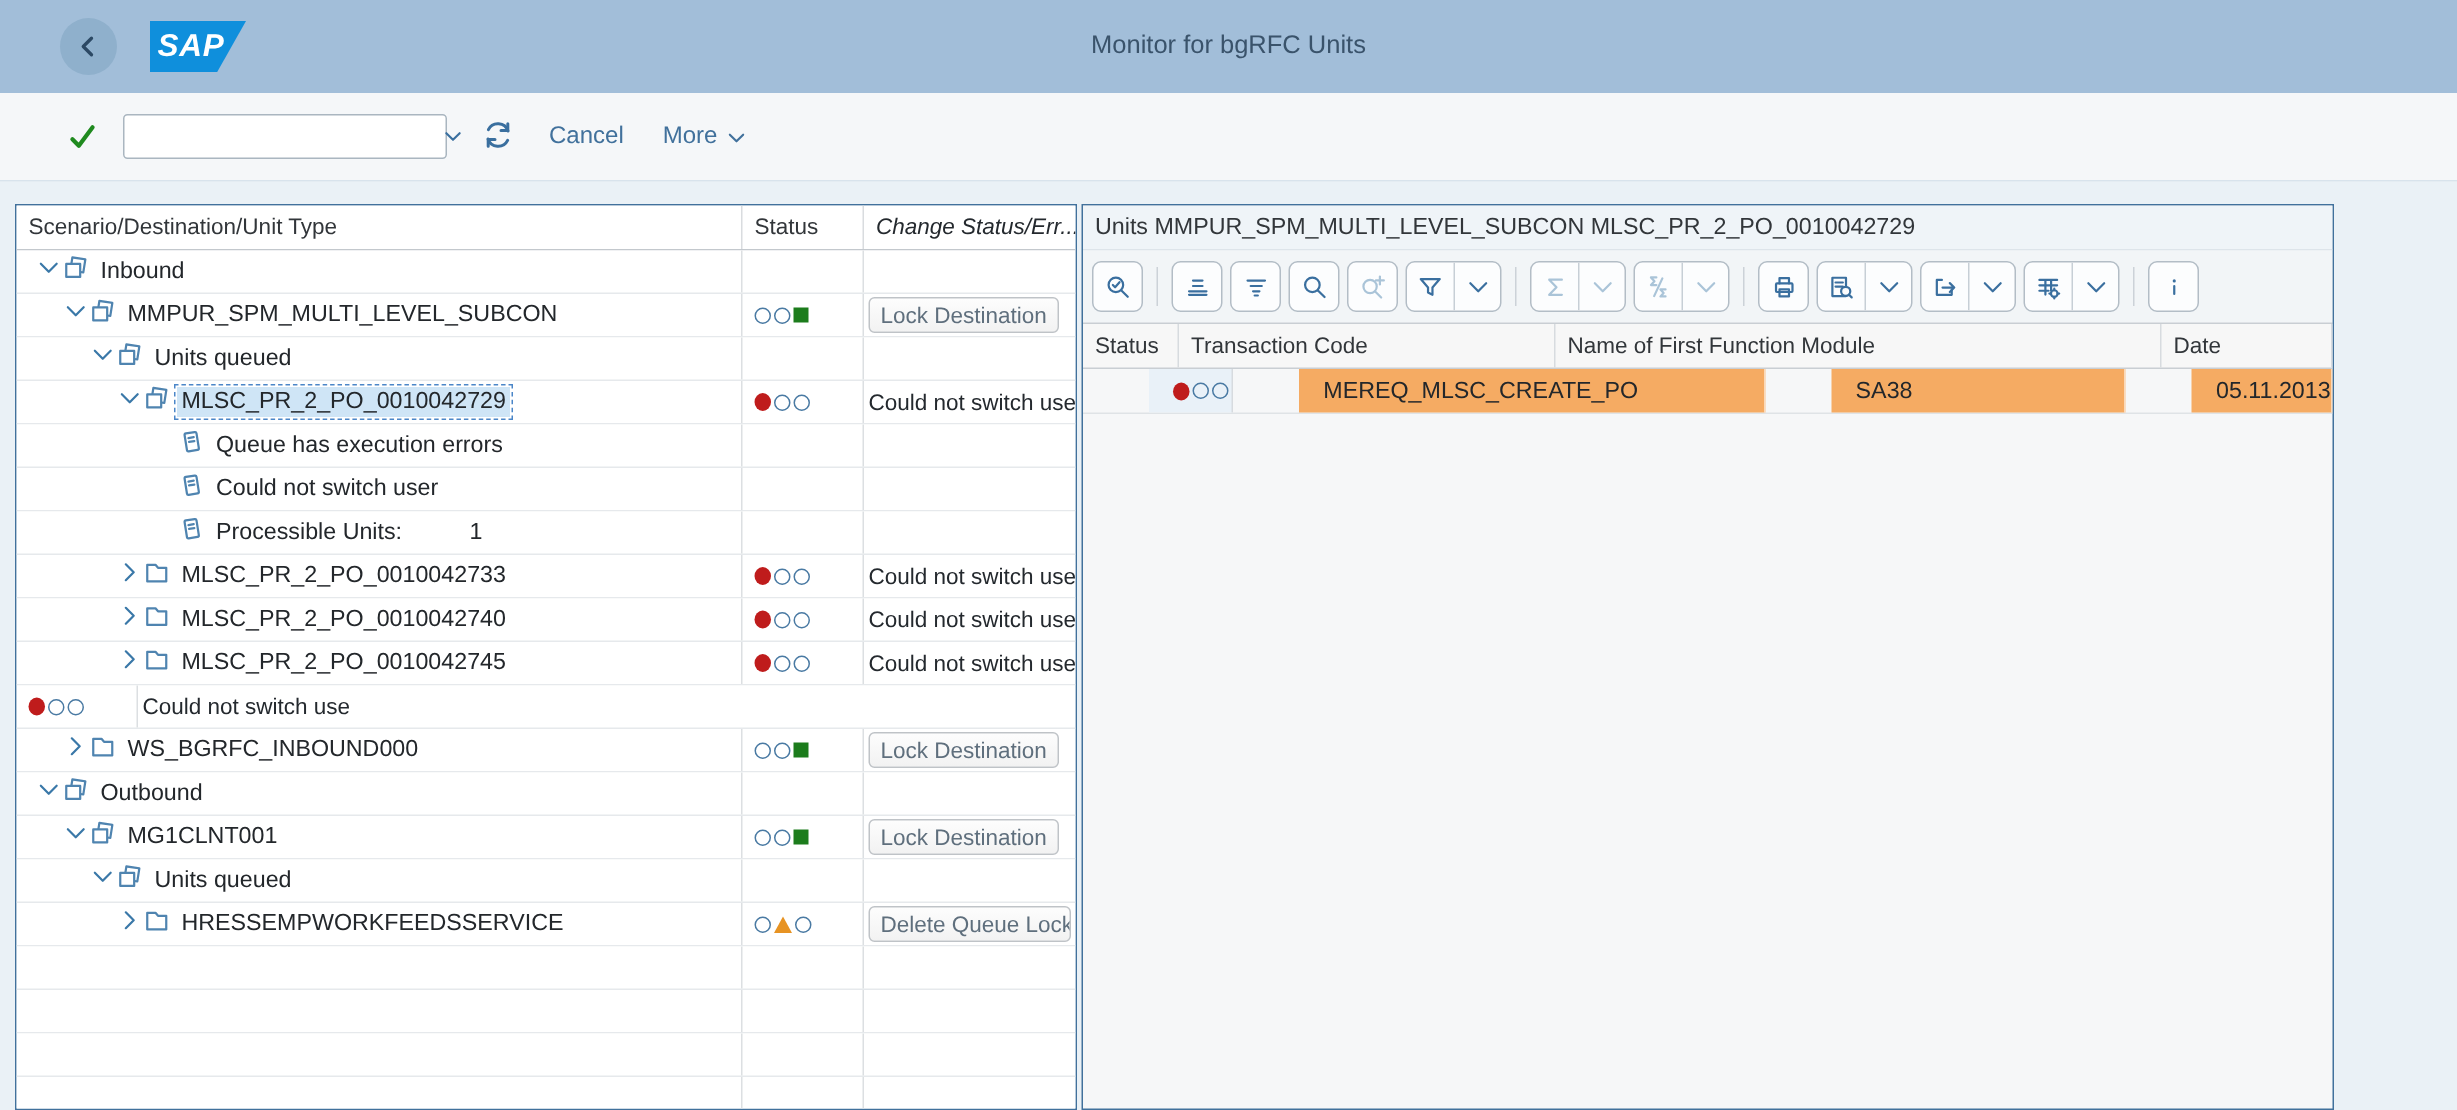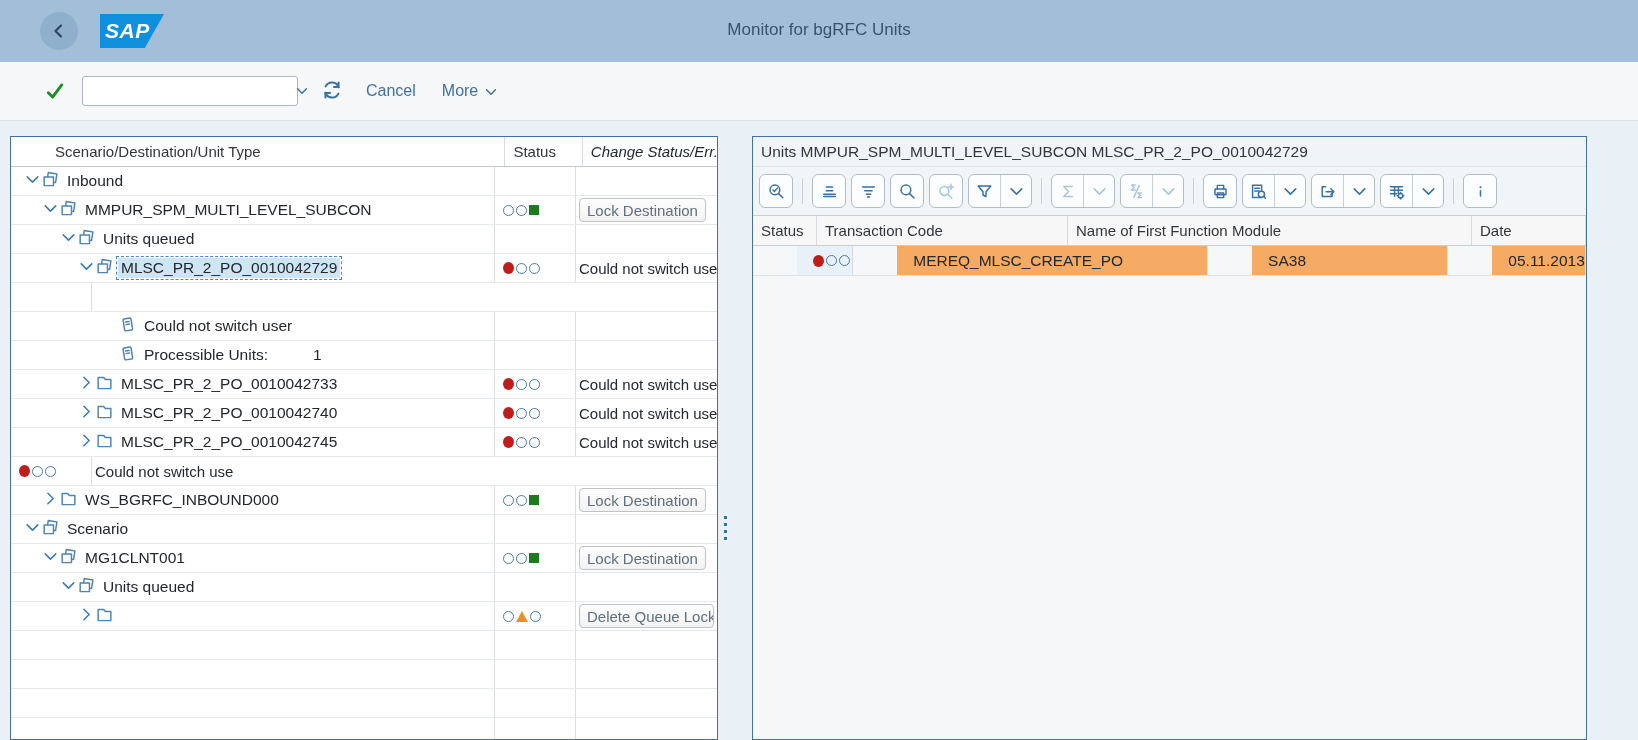--- a/index.html
+++ b/index.html
@@ -36,30 +36,30 @@
     font-family:inherit; }
   .refresh-btn { margin-left:22px; background:none; border:none; cursor:pointer;
     color:#3a6f9f; }
   .cancel { margin-left:22px; }
   .more { margin-left:26px;align-items:flex-end; }
 
   
   .panel { position:absolute; top:136px; height:604px; background:#fff;
     border:1px solid var(--panel-border,#41719c); }
   .left-panel  { left:10px;  width:708px; overflow:hidden; }
-  .right-panel { left:752px; width:835px; overflow:hidden; background:#f6f7f8; }
+  .right-panel { left:721px; width:835px; overflow:hidden; background:#f6f7f8; }
 
   .splitter { position:absolute; left:718px; top:136px; width:15px; height:604px;
     cursor:col-resize; }
   .splitter .grip { position:absolute; left:6px; top:380px; width:3px; height:26px;
     background-image:repeating-linear-gradient(#3d6f9e 0 3px, transparent 3px 7px); }
 
   
   .tree-header { display:flex; height:30px; background:#fff;
-    border-bottom:1px solid #c3c8cd; font-size:15px; color:#32363a;padding-left:36px; }
+    border-bottom:1px solid #c3c8cd; font-size:15px; color:#32363a; }
   .tree-header .hcell { display:flex; align-items:center; padding:0 8px;
     border-right:1px solid #d9dcdf; overflow:hidden; white-space:nowrap; }
   .trow { display:flex; height:29px; border-bottom:1px solid #e6e9ec;
     background:#fff; }
   .tcell { display:flex; align-items:center; border-right:1px solid #dcdfe2;
     overflow:hidden; white-space:nowrap; }
   .c1 { width:484px; }  .c2 { width:81px; padding-left:8px; gap:2px; }
   .c3 { width:141px; padding:0 3px; font-size:15px; color:#24292e; border-right:none; }
   .tree-header .c3 { border-right:none;font-style:italic; }
   .chev { width:17px; color:#3a78a8; cursor:pointer; flex:none; }
@@ -239,46 +239,56 @@
             <span class="g-red"></span>
             <span class="g-ring"></span>
             <span class="g-ring"></span>
           </span>
         </div>
        <div class="tcell c3">
           <span>Could not switch user</span>
         </div>
      </div>
       <div class="trow">
-       <div class="tcell c2"></div>
-       <div class="tcell c3"></div>
-     </div>
-      <div class="trow">
        <div class="tcell c1">
           <span style="width:106px;flex:none"></span>
           <span class="nico"><svg width="19" height="19" viewBox="0 0 18 18" fill="none" stroke="currentColor" stroke-width="1.4" stroke-linecap="round" stroke-linejoin="round">
               <g transform="rotate(-9 9 9)">
                 <rect x="5.5" y="3.3" width="7.6" height="11.4" rx="1"></rect>
                 <path d="M7.6 6.4h3.4M7.6 8.9h3.4"></path>
               </g>
             </svg></span>
-          <span class="tlabel">Could not switch user</span>
+          <span class="tlabel">Queue has execution errors</span>
         </div>
        <div class="tcell c2"></div>
        <div class="tcell c3"></div>
      </div>
       <div class="trow">
        <div class="tcell c1">
           <span style="width:106px;flex:none"></span>
           <span class="nico"><svg width="19" height="19" viewBox="0 0 18 18" fill="none" stroke="currentColor" stroke-width="1.4" stroke-linecap="round" stroke-linejoin="round">
               <g transform="rotate(-9 9 9)">
                 <rect x="5.5" y="3.3" width="7.6" height="11.4" rx="1"></rect>
                 <path d="M7.6 6.4h3.4M7.6 8.9h3.4"></path>
               </g>
             </svg></span>
+          <span class="tlabel">Could not switch user</span>
+        </div>
+       <div class="tcell c2"></div>
+       <div class="tcell c3"></div>
+     </div>
+      <div class="trow">
+       <div class="tcell c1">
+          <span style="width:106px;flex:none"></span>
+          <span class="nico"><svg width="19" height="19" viewBox="0 0 18 18" fill="none" stroke="currentColor" stroke-width="1.4" stroke-linecap="round" stroke-linejoin="round">
+              <g transform="rotate(-9 9 9)">
+                <rect x="5.5" y="3.3" width="7.6" height="11.4" rx="1"></rect>
+                <path d="M7.6 6.4h3.4M7.6 8.9h3.4"></path>
+              </g>
+            </svg></span>
           <span class="tlabel">Processible Units:</span>
           <span class="tvalue">1</span>
         </div>
        <div class="tcell c2"></div>
        <div class="tcell c3"></div>
      </div>
       <div class="trow">
        <div class="tcell c1">
           <span style="width:66px;flex:none"></span>
           <span class="chev"><svg width="19" height="19" viewBox="0 0 18 18" fill="none" stroke="currentColor" stroke-width="1.4" stroke-linecap="round" stroke-linejoin="round">
@@ -381,21 +391,21 @@
       <div class="trow">
        <div class="tcell c1">
           <span style="width:12px;flex:none"></span>
           <span class="chev"><svg width="19" height="19" viewBox="0 0 18 18" fill="none" stroke="currentColor" stroke-width="1.4" stroke-linecap="round" stroke-linejoin="round">
               <path d="M4 6.5l5 5 5-5"></path>
             </svg></span>
           <span class="nico"><svg width="19" height="19" viewBox="0 0 18 18" fill="none" stroke="currentColor" stroke-width="1.4" stroke-linecap="round" stroke-linejoin="round">
               <rect x="6.2" y="3" width="8.3" height="8.3" transform="rotate(9 10 7)"></rect>
               <rect x="3" y="6.6" width="8.8" height="8.2" fill="#fff"></rect>
             </svg></span>
-          <span class="tlabel">Scenario</span>
+          <span class="tlabel">Outbound</span>
         </div>
        <div class="tcell c2"></div>
        <div class="tcell c3"></div>
      </div>
       <div class="trow">
        <div class="tcell c1">
           <span style="width:30px;flex:none"></span>
           <span class="chev"><svg width="19" height="19" viewBox="0 0 18 18" fill="none" stroke="currentColor" stroke-width="1.4" stroke-linecap="round" stroke-linejoin="round">
               <path d="M4 6.5l5 5 5-5"></path>
             </svg></span>
@@ -433,20 +443,21 @@
      </div>
       <div class="trow">
        <div class="tcell c1">
           <span style="width:66px;flex:none"></span>
           <span class="chev"><svg width="19" height="19" viewBox="0 0 18 18" fill="none" stroke="currentColor" stroke-width="1.4" stroke-linecap="round" stroke-linejoin="round">
               <path d="M6.5 4l5 5-5 5"></path>
             </svg></span>
           <span class="nico"><svg width="19" height="19" viewBox="0 0 18 18" fill="none" stroke="currentColor" stroke-width="1.4" stroke-linecap="round" stroke-linejoin="round">
               <path d="M3 14.8V4.3h5.2l1.6 1.9H15v8.6z"></path>
             </svg></span>
+          <span class="tlabel">HRESSEMPWORKFEEDSSERVICE</span>
         </div>
        <div class="tcell c2">
           <span class="stset">
             <span class="g-ring"></span>
             <span class="g-warn"></span>
             <span class="g-ring"></span>
           </span>
         </div>
        <div class="tcell c3">
           <button class="cell-btn">Delete Queue Lock</button>

